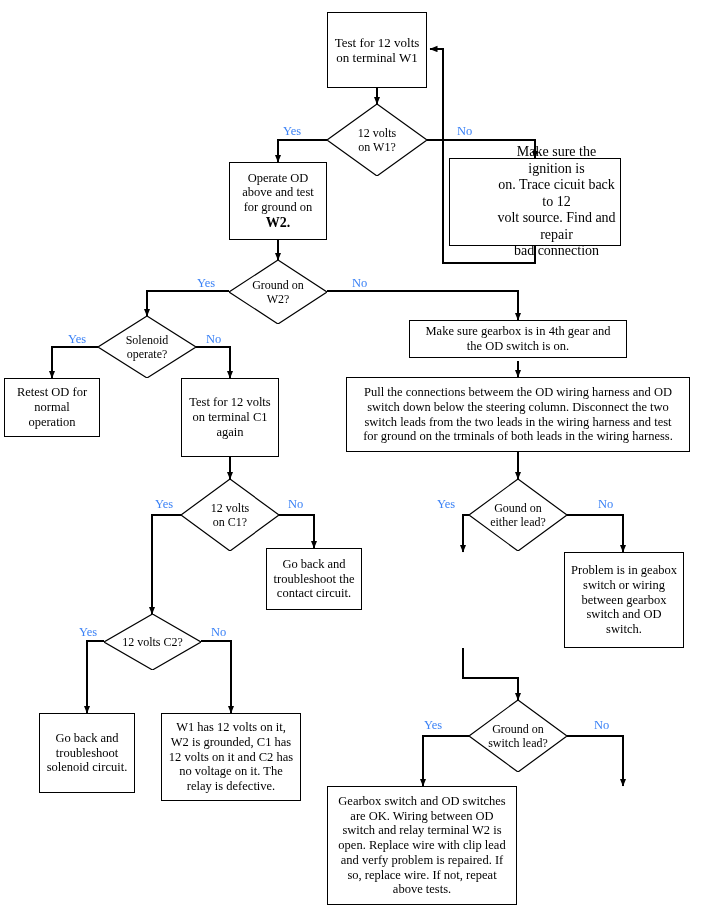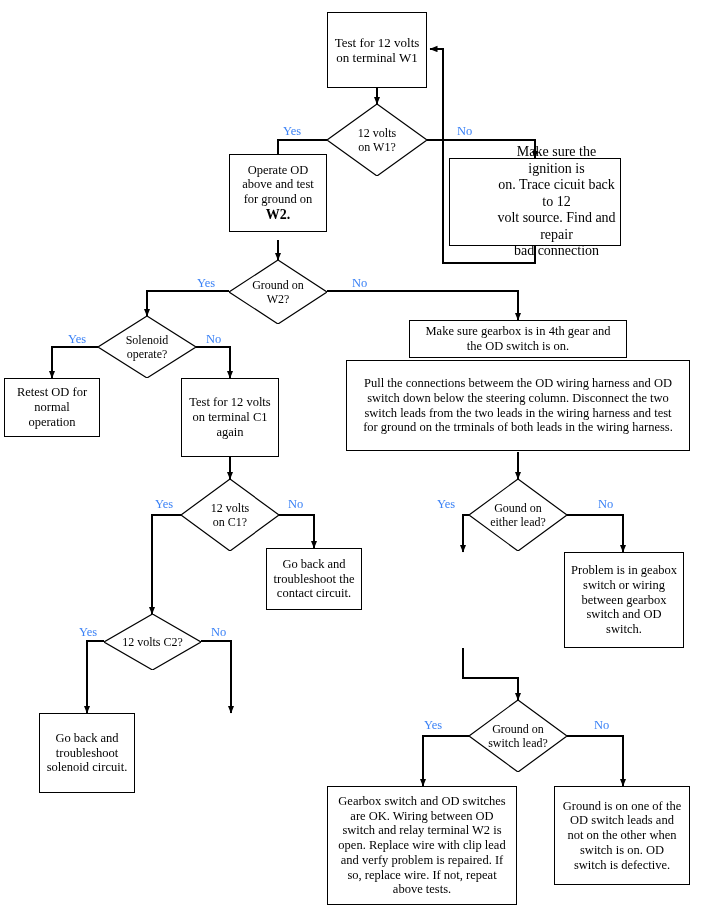--- a/index.html
+++ b/index.html
@@ -134,21 +134,21 @@
   </div>
 
   <div class="node decision" style="left:327px; top:104px; width:100px; height:72px; font-size:12px;">
     <svg class="dia" viewBox="0 0 100 72" preserveAspectRatio="none">
       <polygon points="50,0 100,36 50,72 0,36" fill="#ffffff" stroke="#000000" stroke-width="1.2"></polygon>
     </svg>
     <span class="txt">12 volts
 on W1?</span>
   </div>
 
-  <div class="node process" style="left:229px; top:154px; width:98px; height:78px; font-size:12.5px; flex-direction:column;">
+  <div class="node process" style="left:229px; top:162px; width:98px; height:78px; font-size:12.5px; flex-direction:column;">
     <span>Operate OD</span>
     <span>above and test</span>
     <span>for ground on</span>
     <span class="bold-line" style="font-size:14px;">W2.</span>
   </div>
 
   <div class="node process" style="left:449px; top:158px; width:172px; height:88px; font-size:14px;padding-left:46px;">
     <span class="txt">Make sure the ignition is
 on. Trace cicuit back to 12
 volt source.  Find and repair
@@ -181,21 +181,21 @@
     <span class="txt">Test for 12 volts
 on terminal C1
 again</span>
   </div>
 
   <div class="node process" style="left:409px; top:320px; width:218px; height:38px; font-size:12.5px;">
     <span class="txt">Make sure gearbox is in 4th gear and
 the OD switch is on.</span>
   </div>
 
-  <div class="node process" style="left:346px; top:360px; width:344px; height:91px; font-size:12.5px;">
+  <div class="node process" style="left:346px; top:377px; width:344px; height:75px; font-size:12.5px;">
     <span class="txt">Pull the connections betweem the OD wiring harness and OD
 switch down below the steering column.  Disconnect the two
 switch leads from the two leads in the wiring harness and test
 for ground on the trminals of both leads in the wiring harness.</span>
   </div>
 
   <div class="node decision" style="left:181px; top:479px; width:98px; height:72px; font-size:12px;">
     <svg class="dia" viewBox="0 0 98 72" preserveAspectRatio="none">
       <polygon points="49,0 98,36 49,72 0,36" fill="#ffffff" stroke="#000000" stroke-width="1.2"></polygon>
     </svg>
@@ -232,46 +232,46 @@
     </svg>
     <span class="txt">12 volts C2?</span>
   </div>
 
   <div class="node process" style="left:39px; top:713px; width:96px; height:80px; font-size:12.5px;">
     <span class="txt">Go back and
 troubleshoot
 solenoid circuit.</span>
   </div>
 
+  <div class="node process" style="left:161px; top:713px; width:140px; height:88px; font-size:12.5px;">
+    <span class="txt">W1 has 12 volts on it,
+W2 is grounded, C1 has
+12 volts on it and C2 has
+no voltage on it.   The
+relay is defective.</span>
+  </div>
 
   <div class="node decision" style="left:469px; top:700px; width:98px; height:72px; font-size:12px;">
     <svg class="dia" viewBox="0 0 98 72" preserveAspectRatio="none">
       <polygon points="49,0 98,36 49,72 0,36" fill="#ffffff" stroke="#000000" stroke-width="1.2"></polygon>
     </svg>
     <span class="txt">Ground on
 switch lead?</span>
   </div>
 
   <div class="node process" style="left:327px; top:786px; width:190px; height:119px; font-size:12.5px;">
     <span class="txt">Gearbox switch and OD switches
 are OK.  Wiring between OD
 switch and relay terminal W2 is
 open. Replace wire with clip lead
 and verfy problem is repaired.  If
 so, replace wire.  If not, repeat
 above tests.</span>
   </div>
 
-  <div class="node process" style="left:554px; top:786px; width:136px; height:99px; font-size:12.5px;">
-    <span class="txt">Ground is on one of the
-OD switch leads and
-not on the other when
-switch is on.  OD
-switch is defective.</span>
-  </div>
 
   <div class="edgelabel" style="left:283px; top:124px; font-size:12.5px;">Yes</div>
   <div class="edgelabel" style="left:457px; top:124px; font-size:12.5px;">No</div>
 
   <div class="edgelabel" style="left:197px; top:276px; font-size:12.5px;">Yes</div>
   <div class="edgelabel" style="left:352px; top:276px; font-size:12.5px;">No</div>
 
   <div class="edgelabel" style="left:68px; top:332px; font-size:12.5px;">Yes</div>
   <div class="edgelabel" style="left:206px; top:332px; font-size:12.5px;">No</div>
 

